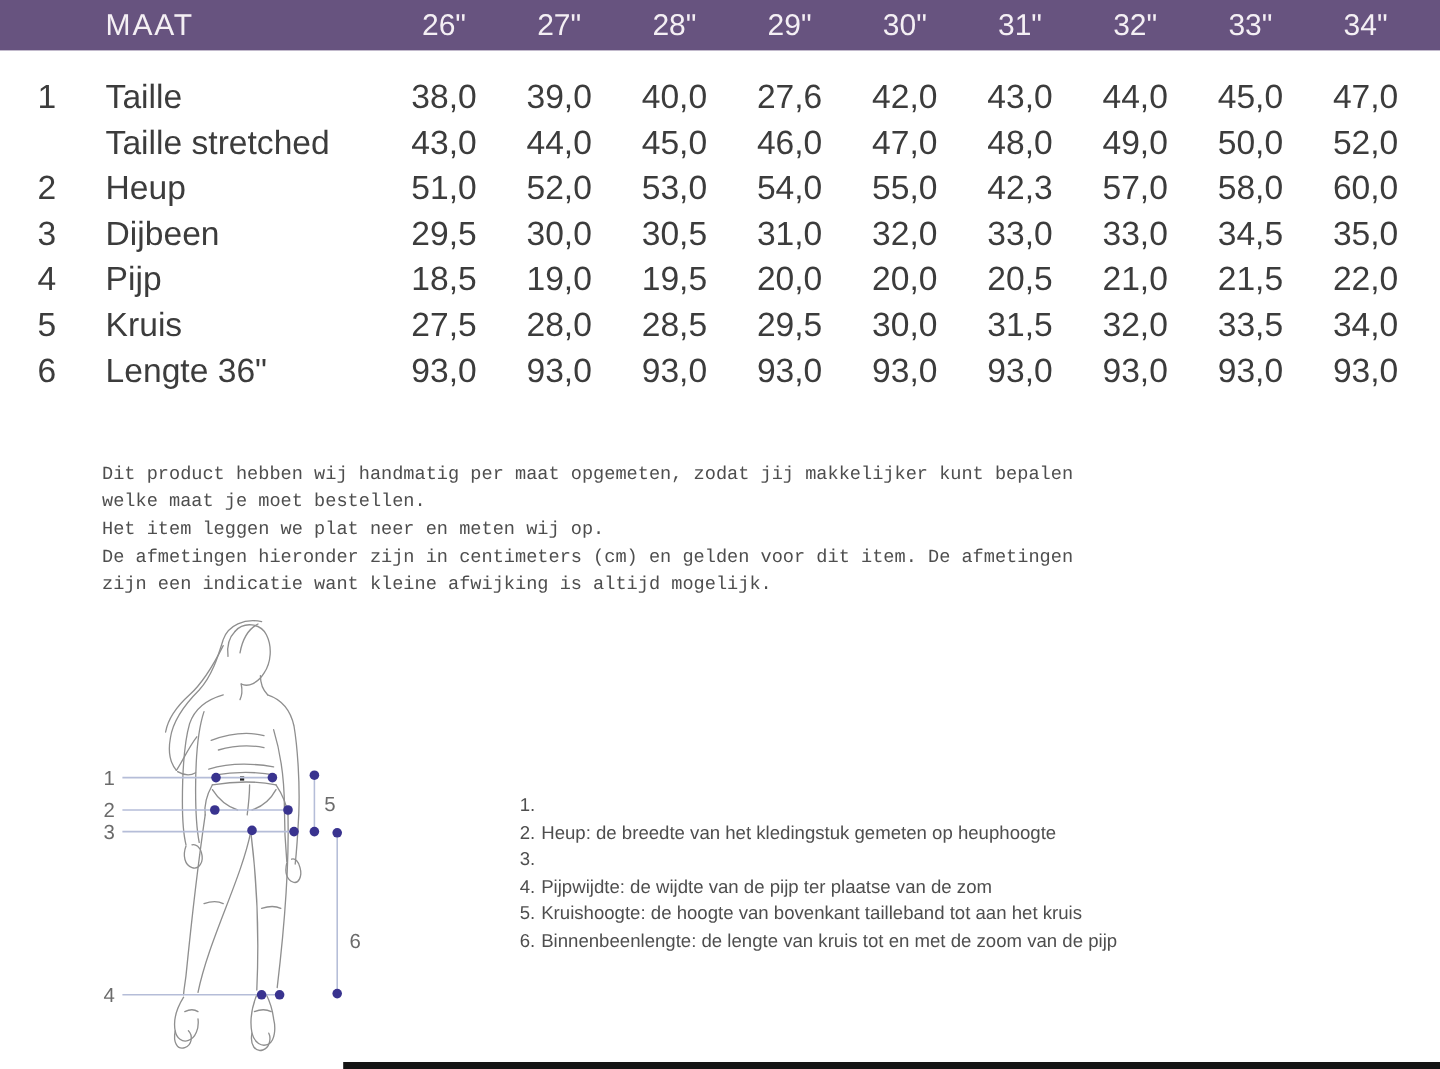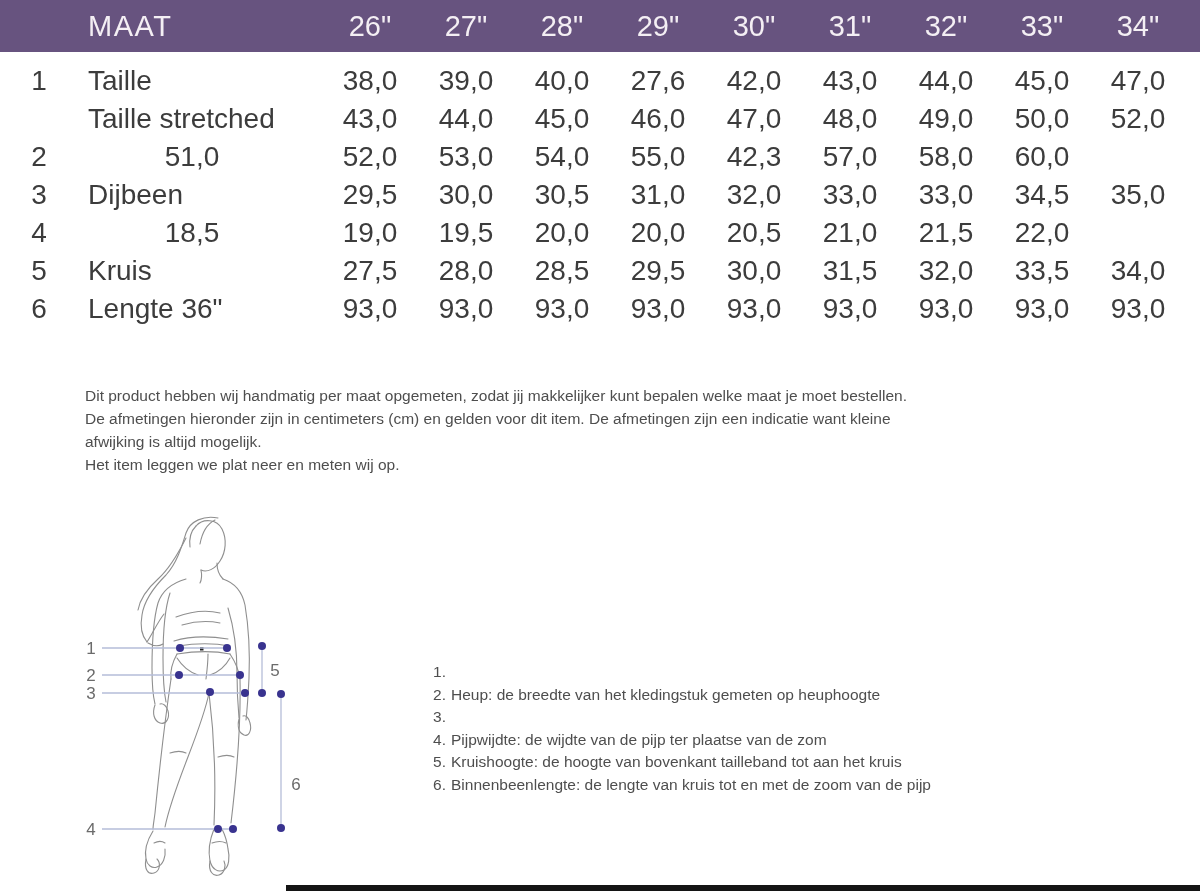--- a/index.html
+++ b/index.html
@@ -7,39 +7,39 @@
     width:1200px;height:891px;position:relative;overflow:hidden;
     background:#ffffff;font-family:"Liberation Sans",sans-serif;
   }
   
   .thead,.trow{
     display:grid;
     grid-template-columns:62px 260px repeat(9,96px);
     align-items:center;
   }
   .thead{
-    position:absolute;top:0;left:0;width:1200px;height:52px;
+    position:absolute;top:0;left:0;width:1200px;height:42px;
     background:var(--header-bg,#67537F);color:#F4EFF4;
-    font-size:29px;font-weight:300;
+    font-size:25px;font-weight:300;
   }
   .cell.maat{letter-spacing:1.5px;padding-left:26px;}
   .tbody{
     position:absolute;top:62px;left:0;width:1200px;
     color:var(--text,#3C3C3C);font-size:28px;font-weight:300;
   }
   .trow{height:38px;}
   .cell.num{text-align:center;padding-left:16px;}
   .cell.label{padding-left:26px;}
   .cell.val{text-align:center;}
   
   .description{
     position:absolute;left:85px;top:384px;width:845px;
     font-size:15.5px;line-height:23px;color:#4E4E4E;font-weight:300;
   }
-  .description p{margin:0;}
+  .description p{margin:0;font-family:Liberation Mono, monospace;}
   
   .legend{
     position:absolute;left:424px;top:661px;
     font-size:15.5px;line-height:22.5px;color:#4E4E4E;font-weight:300;
   }
   .lrow{display:flex;}
   .lnum{flex:none;width:22px;text-align:right;margin-right:5px;}
   .ltext{white-space:nowrap;}
   
   .figure-svg{position:absolute;left:58px;top:513px;}
@@ -90,20 +90,21 @@
       <div class="cell val">45,0</div>
       <div class="cell val">46,0</div>
       <div class="cell val">47,0</div>
       <div class="cell val">48,0</div>
       <div class="cell val">49,0</div>
       <div class="cell val">50,0</div>
       <div class="cell val">52,0</div>
     </div>
     <div class="trow">
       <div class="cell num">2</div>
+      <div class="cell label">Heup</div>
       <div class="cell val">51,0</div>
       <div class="cell val">52,0</div>
       <div class="cell val">53,0</div>
       <div class="cell val">54,0</div>
       <div class="cell val">55,0</div>
       <div class="cell val">42,3</div>
       <div class="cell val">57,0</div>
       <div class="cell val">58,0</div>
       <div class="cell val">60,0</div>
     </div>
@@ -115,20 +116,21 @@
       <div class="cell val">30,5</div>
       <div class="cell val">31,0</div>
       <div class="cell val">32,0</div>
       <div class="cell val">33,0</div>
       <div class="cell val">33,0</div>
       <div class="cell val">34,5</div>
       <div class="cell val">35,0</div>
     </div>
     <div class="trow">
       <div class="cell num">4</div>
+      <div class="cell label">Pijp</div>
       <div class="cell val">18,5</div>
       <div class="cell val">19,0</div>
       <div class="cell val">19,5</div>
       <div class="cell val">20,0</div>
       <div class="cell val">20,0</div>
       <div class="cell val">20,5</div>
       <div class="cell val">21,0</div>
       <div class="cell val">21,5</div>
       <div class="cell val">22,0</div>
     </div>
@@ -155,22 +157,22 @@
       <div class="cell val">93,0</div>
       <div class="cell val">93,0</div>
       <div class="cell val">93,0</div>
       <div class="cell val">93,0</div>
       <div class="cell val">93,0</div>
     </div>
   </main>
 
 <section class="description">
     <p>Dit product hebben wij handmatig per maat opgemeten, zodat jij makkelijker kunt bepalen welke maat je moet bestellen.</p>
+    <p>Het item leggen we plat neer en meten wij op.</p>
     <p>De afmetingen hieronder zijn in centimeters (cm) en gelden voor dit item. De afmetingen zijn een indicatie want kleine afwijking is altijd mogelijk.</p>
-    <p>Het item leggen we plat neer en meten wij op.</p>
   </section>
 
 <svg class="figure-svg" width="262" height="372" viewBox="0 0 262 372">
   <g class="sketch">
 
     <path d="M138,13 C145,5 159,6 164,16 C169,26 168,39 162,48 C157,56 149,60 143,57"></path>
     <path d="M132,34 C131,26 133,18 138,13"></path>
 
     <path d="M160,5 C146,2 132,8 128,20 C124,33 119,50 108,62 C96,74 86,88 84,102 C82,113 84,123 89,129"></path>
     <path d="M157,7 C149,11 144,20 142,31"></path>

